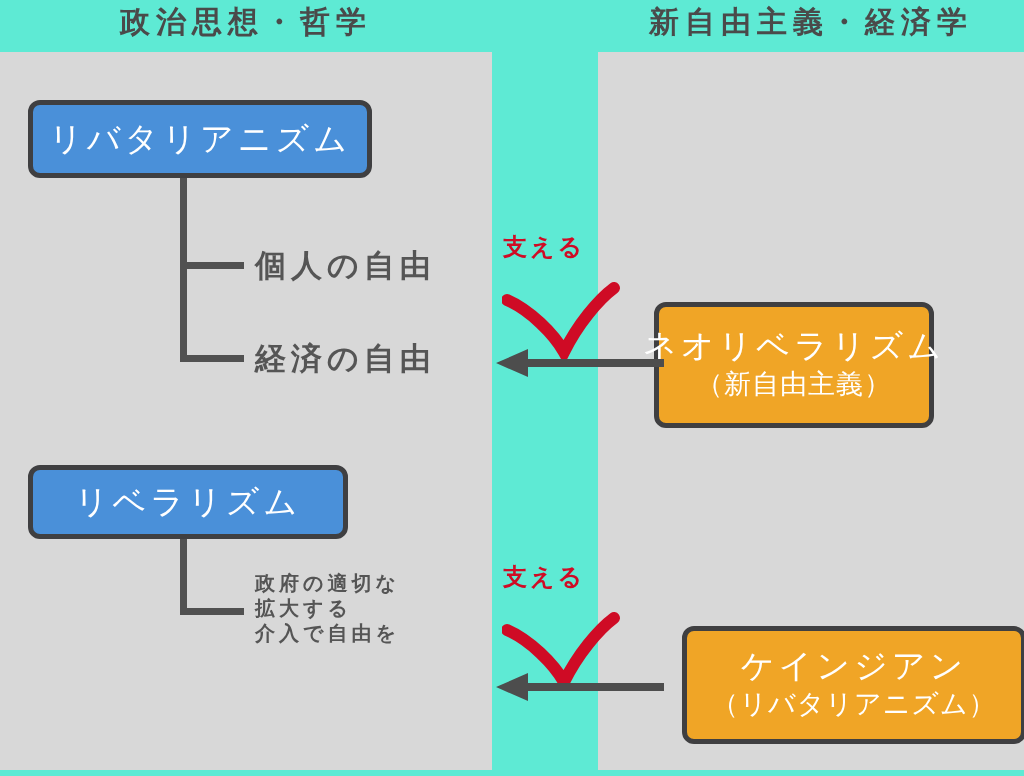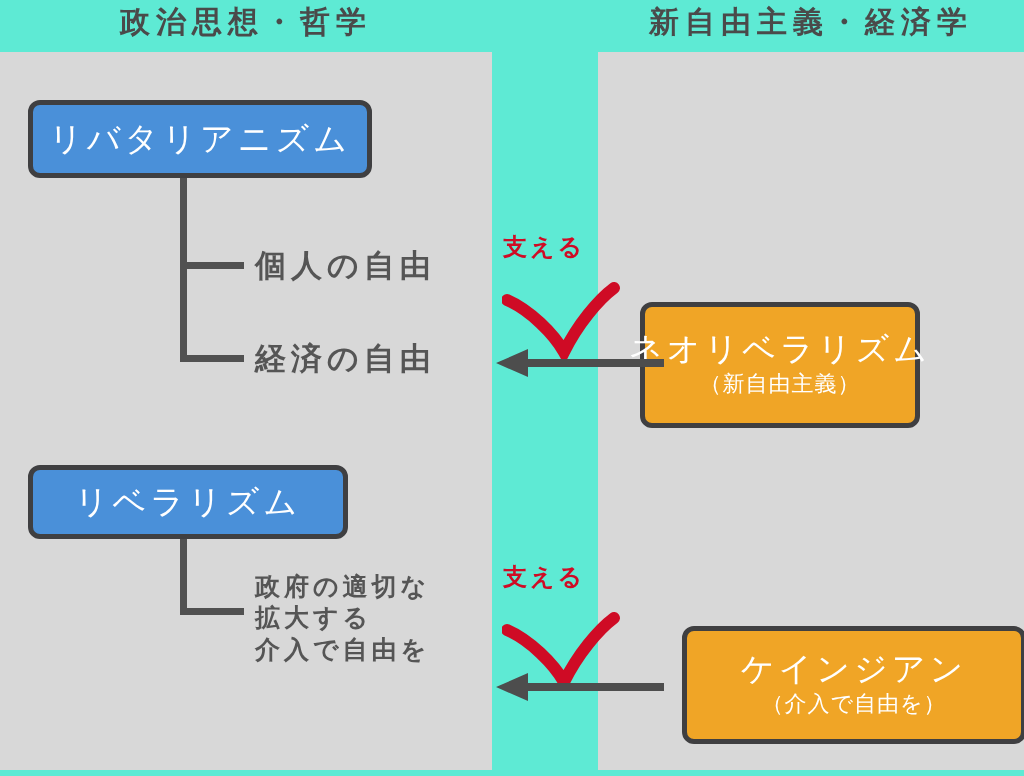--- a/index.html
+++ b/index.html
@@ -58,31 +58,31 @@
   .node-orange { background: #f0a526; }
 
   .node-main {
     font-size: 33px;
     font-weight: 500;
     letter-spacing: 4px;
     white-space: nowrap;
     line-height: 1.1;
   }
   .node-sub {
-    font-size: 22px;
+    font-size: 27px;
     font-weight: 500;
     letter-spacing: 1px;
     white-space: nowrap;
     margin-top: 2px;
   }
 
   
   #node-libertarianism { left: 28px;  top: 100px; width: 344px; height: 78px; }
   #node-liberalism     { left: 28px;  top: 465px; width: 320px; height: 74px; }
-  #node-neoliberalism  { left: 640px; top: 302px; width: 280px; height: 126px; }
+  #node-neoliberalism  { left: 654px; top: 302px; width: 280px; height: 126px; }
   #node-keynesian      { left: 646px; top: 626px; width: 344px; height: 118px; margin-left: 36px; }
 
   
   .line {
     position: absolute;
     background: #515151;
   }
   .vline { width: 7px; }
   .hline { height: 7px; }
 
@@ -103,21 +103,21 @@
     letter-spacing: 5px;
     white-space: nowrap;
   }
   #leaf-personal-freedom { left: 255px; top: 245px; }
   #leaf-economic-freedom { left: 255px; top: 338px; }
 
   .leaf-block {
     position: absolute;
     left: 255px;
     top: 571px;
-    font-size: 25px;
+    font-size: 20px;
     font-weight: 700;
     color: #555555;
     letter-spacing: 4px;
     line-height: 1.25;
   }
 
   
   .support-label {
     position: absolute;
     font-size: 24px;
@@ -164,21 +164,21 @@
     <div class="node-main">リベラリズム</div>
   </div>
 
   <div class="node node-orange" id="node-neoliberalism">
     <div class="node-main">ネオリベラリズム</div>
     <div class="node-sub">（新自由主義）</div>
   </div>
 
   <div class="node node-orange" id="node-keynesian">
     <div class="node-main">ケインジアン</div>
-    <div class="node-sub">（介入で自由を）</div>
+    <div class="node-sub">（リバタリアニズム）</div>
   </div>
 
   <div class="leaf-label" id="leaf-personal-freedom">個人の自由</div>
   <div class="leaf-label" id="leaf-economic-freedom">経済の自由</div>
 
   <div class="leaf-block">
     <div>政府の適切な</div>
     <div>拡大する</div>
     <div>介入で自由を</div>
   </div>

